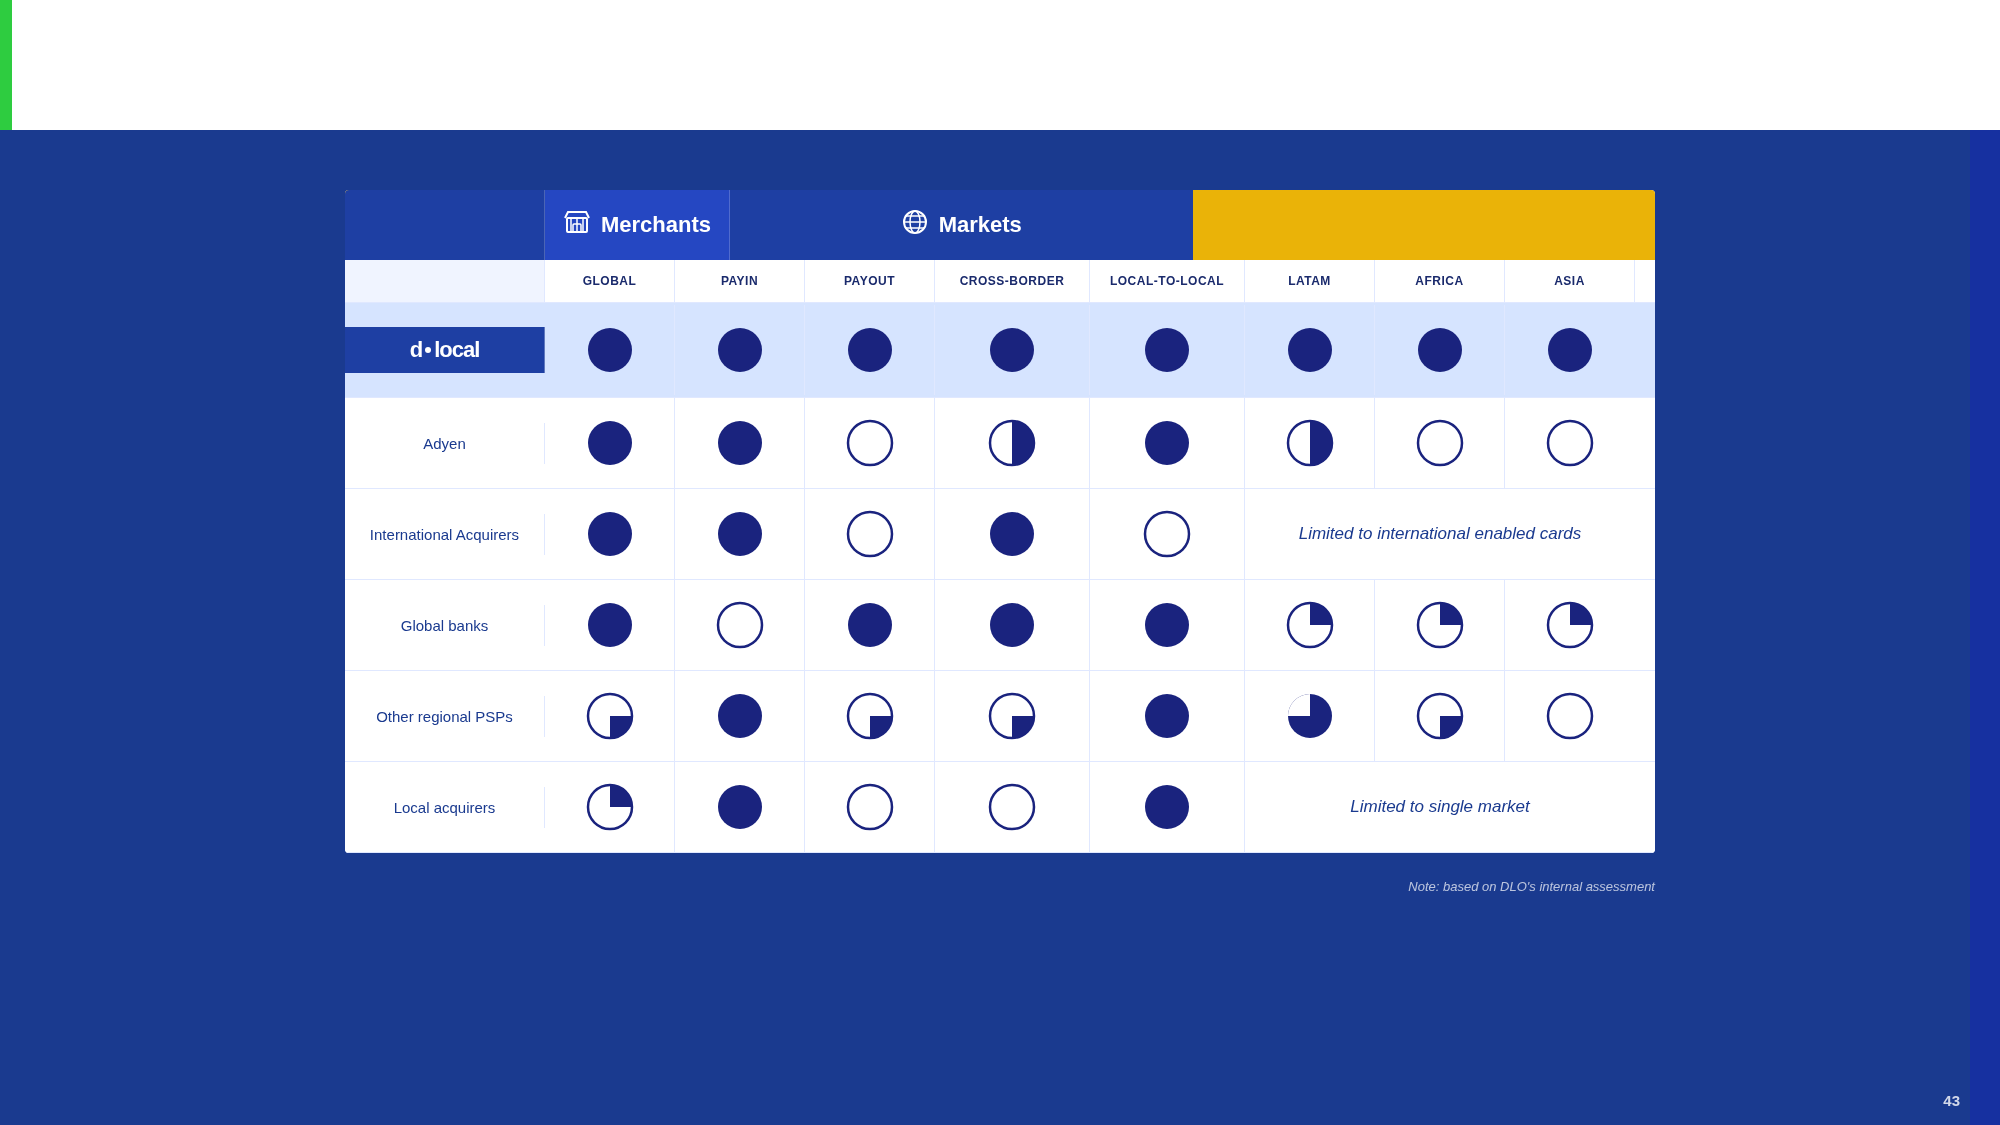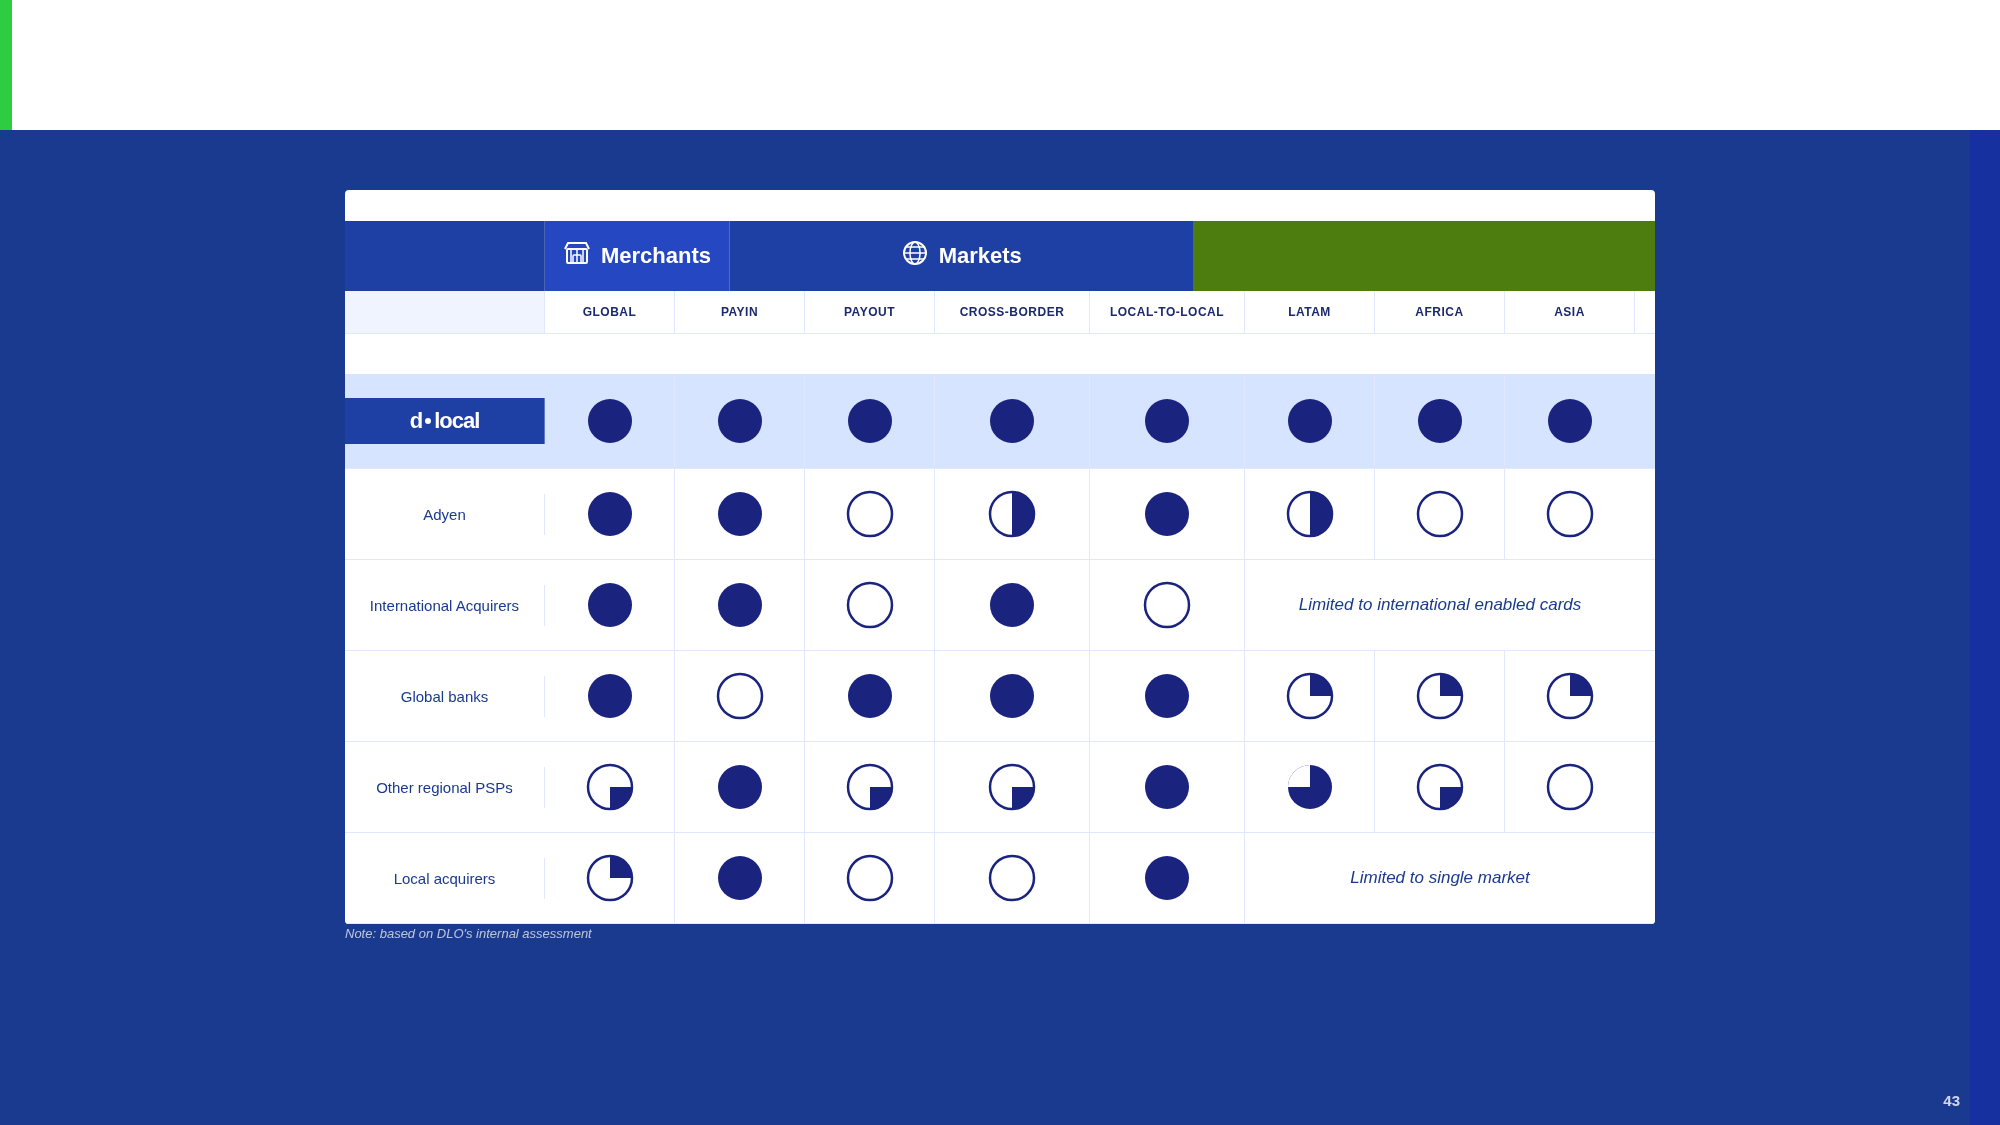--- a/index.html
+++ b/index.html
@@ -67,22 +67,21 @@
       border-radius: 4px;
       overflow: hidden;
       width: 100%;
       max-width: 1310px;
     }
 
     
     .header-groups {
       display: grid;
       grid-template-columns: 200px 1fr 2.5fr 2.5fr;
-      background: #4d7c0f;
-      margin-top: 31px;
+      background: #eab308;
     }
 
     .header-group-empty {
       background: #1e3fa3;
       border-right: 1px solid rgba(255,255,255,0.2);
     }
 
     .header-group {
       display: flex;
       align-items: center;
@@ -126,21 +125,20 @@
       display: grid;
       grid-template-columns: 200px 130px 130px 130px 155px 155px 130px 130px 130px;
       border-bottom: 1px solid #e0e8ff;
       align-items: center;
       min-height: 90px;
     }
 
     .data-row.dlocal-row {
       background: #d6e4ff;
       min-height: 95px;
-      margin-top: 40px;
     }
 
     .data-row:not(.dlocal-row) {
       background: #ffffff;
     }
 
     .row-label-cell {
       padding: 12px 16px;
       font-size: 15px;
       color: #1a3a8f;
@@ -618,19 +616,19 @@
             </svg>
           </div>
 
         <div class="data-cell span-3">
           <span>Limited to single market</span>
         </div>
       </div>
 
     </div>
 
-    <div style="width:100%; max-width:1310px; margin-top:0;">
+    <div style="width:100%; max-width:1310px; margin-top:24px;text-align:right;">
       <span class="note">Note: based on DLO's  internal assessment</span>
     </div>
   </div>
 
   <div class="page-num-bottom">43</div>
 </div>
 
 </body></html>

